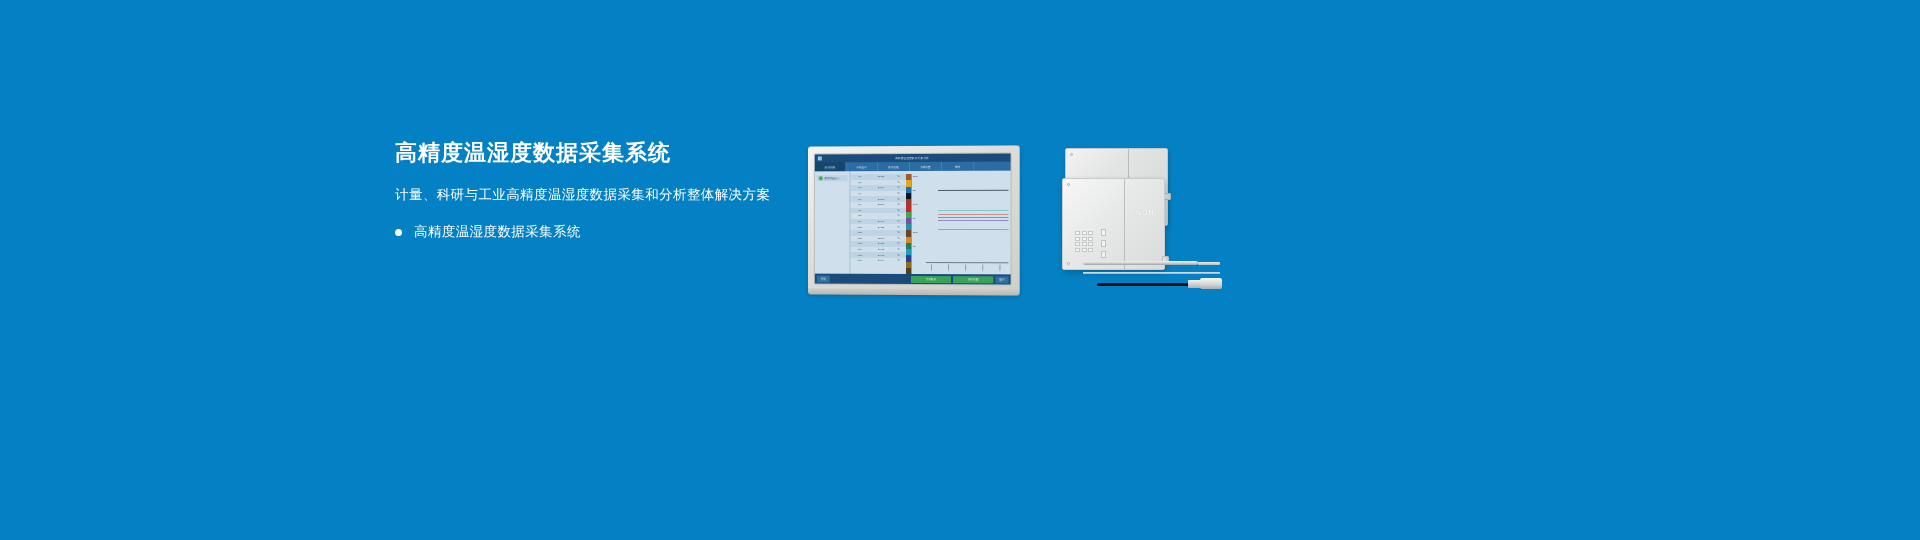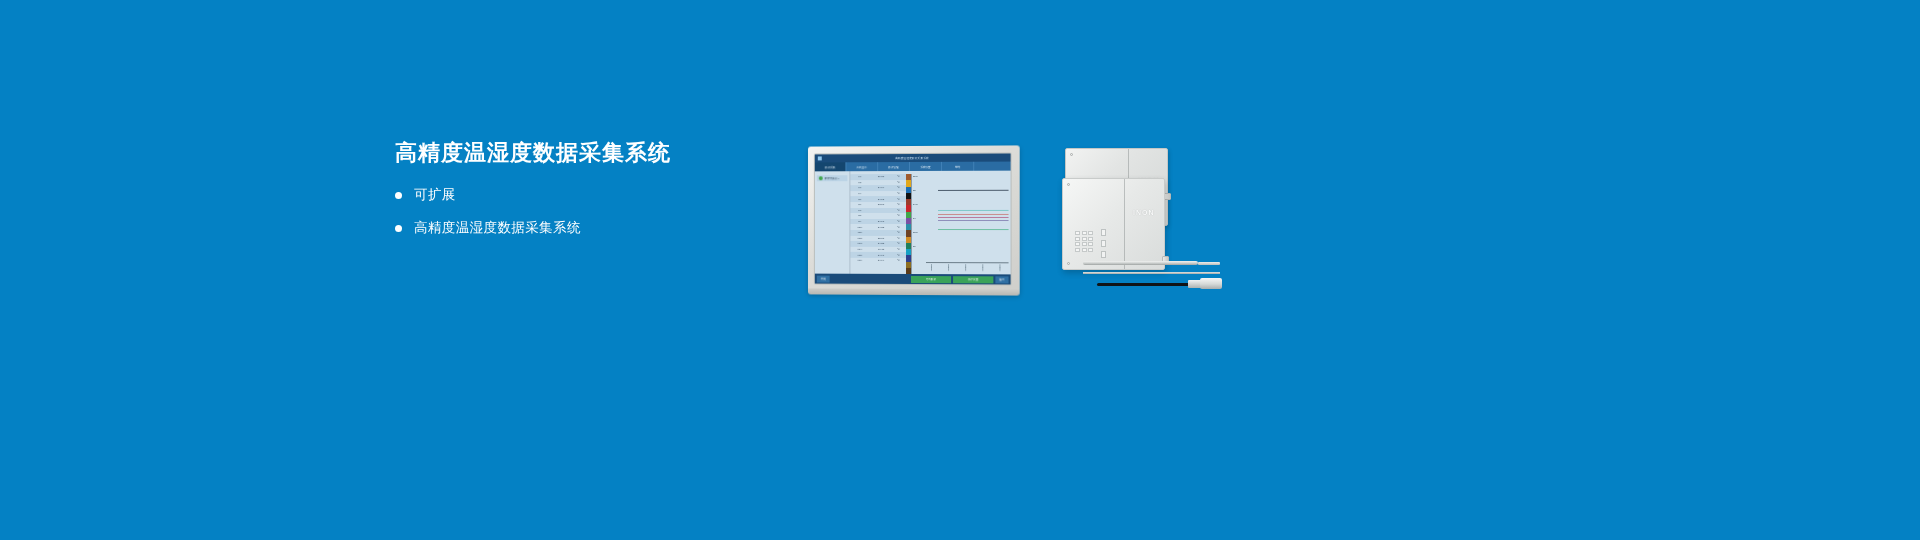--- a/index.html
+++ b/index.html
@@ -343,25 +343,22 @@
     border-radius: 2px;
   }
 </style>
 </head>
 <body>
 
 <div id="banner">
 
   <div id="text-block">
     <h1 id="page-title">高精度温湿度数据采集系统</h1>
+    <p id="subtitle">计量、科研与工业高精度温湿度数据采集和分析整体解决方案</p>
     <ul id="feature-list">
-      <li class="feature-item">
-        <span class="bullet-dot"></span>
-        <span class="feature-label">可扩展</span>
-      </li>
       <li class="feature-item">
         <span class="bullet-dot"></span>
         <span class="feature-label">高精度温湿度数据采集系统</span>
       </li>
     </ul>
   </div>
 
   <div id="product-area">
 
     <div id="monitor">

